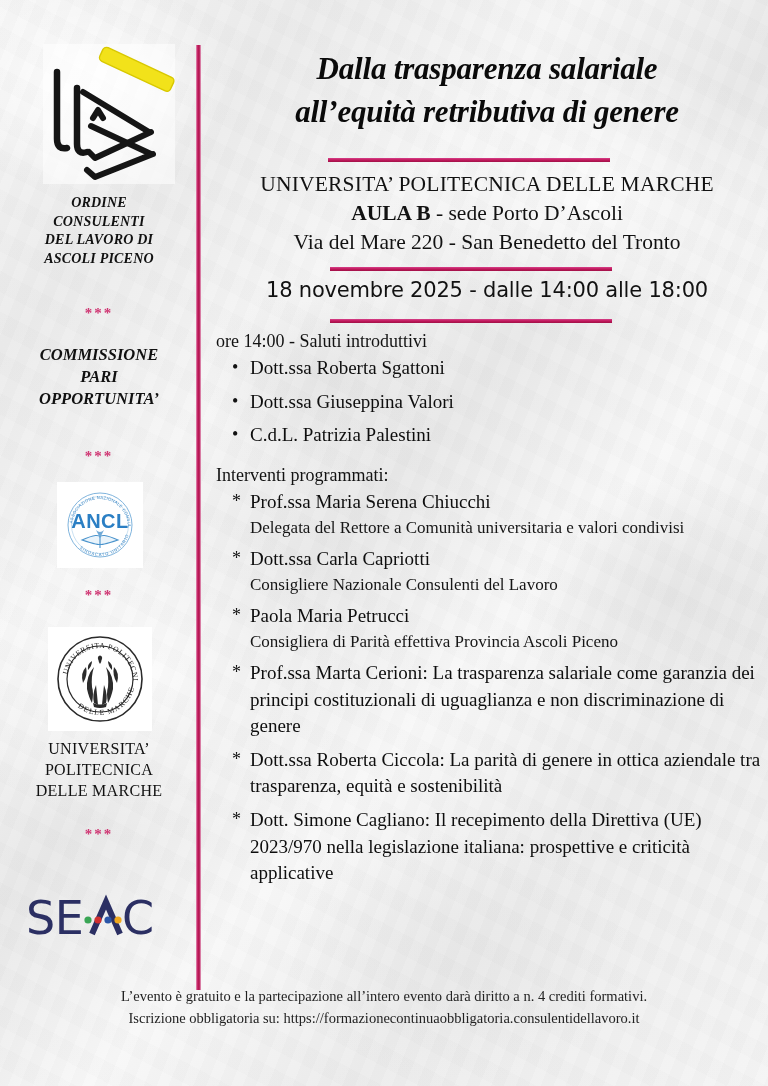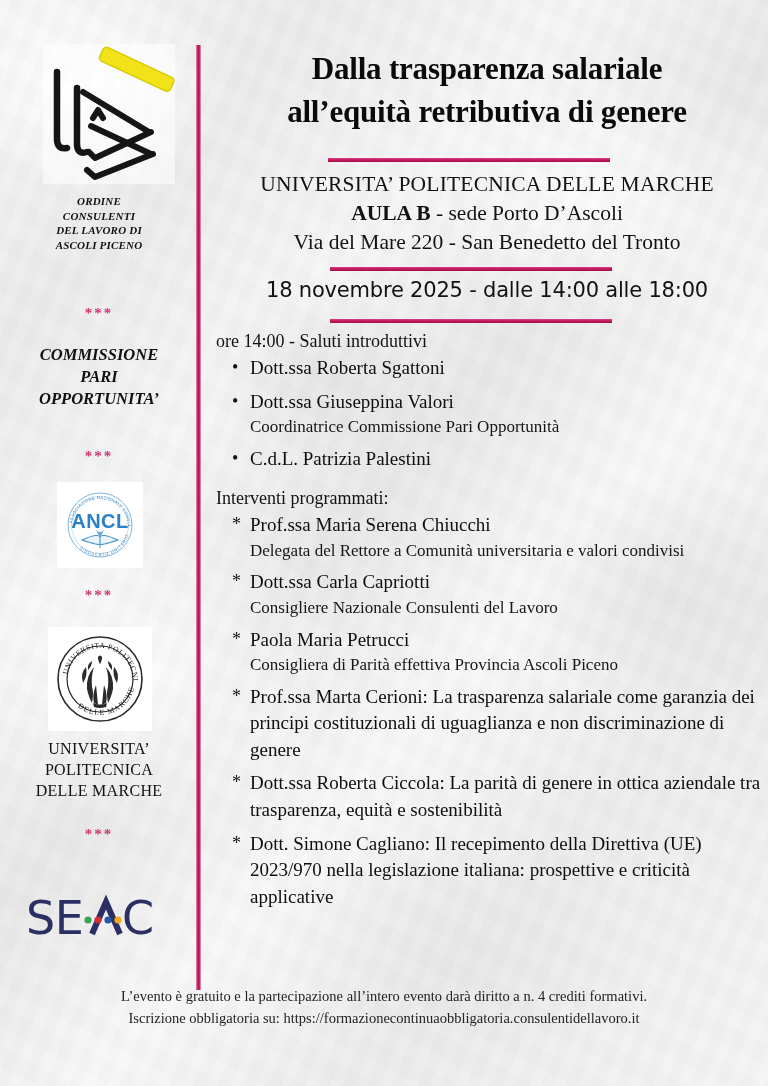--- a/index.html
+++ b/index.html
@@ -58,21 +58,21 @@
     height: 140px;
   }
   .org-name {
     position: absolute;
     left: 6px;
     top: 194px;
     width: 186px;
     font-family: "Liberation Serif", serif;
     font-weight: bold;
     font-style: italic;
-    font-size: 11px;
+    font-size: 14px;
     line-height: 1.33;
     letter-spacing: 0.2px;
     color: #111111;
   }
   .stars {
     position: absolute;
     left: 0;
     width: 198px;
     text-align: center;
     color: #cf3572;
@@ -154,20 +154,21 @@
     z-index: 3;
   }
   .title {
     position: absolute;
     left: 0;
     top: 48px;
     width: 562px;
     text-align: center;
     font-family: "Liberation Serif", serif;
     font-weight: bold;
+    font-style: italic;
     font-size: 31px;
     line-height: 1.38;
     color: #0a0a0a;
     letter-spacing: -0.2px;
   }
   .rule {
     position: absolute;
     height: 4px;
     background: linear-gradient(to bottom, #d6428b 0%, #c2185b 50%, #a01148 100%);
   }
@@ -413,21 +414,20 @@
       <p class="sec-heading">ore 14:00 - Saluti introduttivi</p>
 
       <ul class="bullets">
         <li>
           <span class="marker">•</span>
           <div class="p-name">Dott.ssa Roberta Sgattoni</div>
         </li>
         <li>
           <span class="marker">•</span>
           <div class="p-name">Dott.ssa Giuseppina Valori</div>
-          <div class="p-role">Coordinatrice Commissione  Pari Opportunità</div>
         </li>
         <li>
           <span class="marker">•</span>
           <div class="p-name">C.d.L. Patrizia Palestini</div>
         </li>
       </ul>
 
       <p class="sec-heading interventi">Interventi programmati:</p>
 
       <ul class="bullets star-list">

